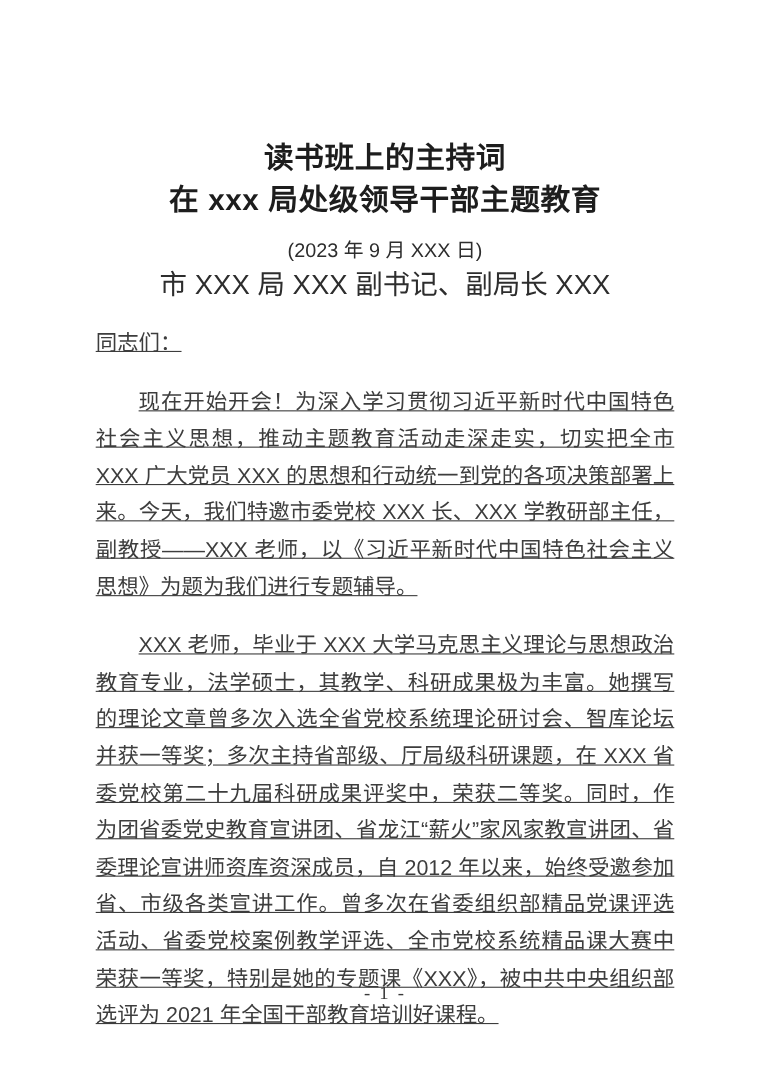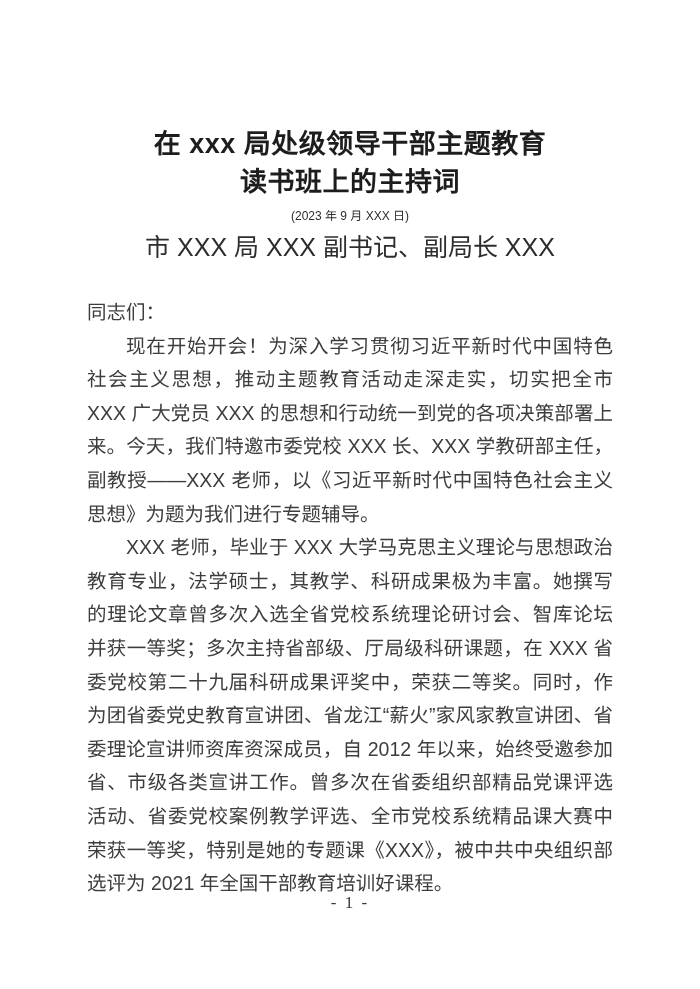--- a/index.html
+++ b/index.html
@@ -27,24 +27,24 @@
   .doc-title {
     font-size: 27px;
     line-height: 38px;
     font-weight: 700;
     color: #1d1d1d;
     letter-spacing: 0.5px;
   }
   .doc-title .title-line { display: block; }
 
   .doc-date {
-    font-size: 12px;
+    font-size: 18px;
     line-height: 30px;
     color: #2d2d2d;
-    margin-top: 0;
+    margin-top: 12px;
   }
 
   .doc-author {
     font-size: 25px;
     line-height: 32px;
     color: #2d2d2d;
   }
 
   .doc-body {
     position: absolute;
@@ -52,22 +52,22 @@
     left: 87px;
     width: 526px;
     font-size: 19.5px;
     line-height: 33.6px;
     text-align: justify;
     text-justify: inter-ideograph;
     overflow-wrap: break-word;
     color: #3d3d3d;
   }
 
-  .doc-body p { margin: 0; }
-  .doc-body p.para { text-indent: 39px; }
+  .doc-body p { margin: 0; text-decoration: underline; }
+  .doc-body p.para { text-indent: 39px; margin-top: 20px; }
 
   .page-footer {
     position: absolute;
     top: 893px;
     left: 0;
     right: 0;
     text-align: center;
   }
   .page-number {
     font-family: "Liberation Serif", serif;
@@ -76,22 +76,22 @@
     letter-spacing: 2px;
   }
 </style>
 </head>
 <body>
 
 <div class="page">
 
   <header class="title-block">
     <h1 class="doc-title">
+      <span class="title-line">读书班上的主持词</span>
       <span class="title-line">在 xxx 局处级领导干部主题教育</span>
-      <span class="title-line">读书班上的主持词</span>
     </h1>
     <div class="doc-date">(2023 年 9 月 XXX 日)</div>
     <div class="doc-author">市 XXX 局 XXX 副书记、副局长 XXX</div>
   </header>
 
   <main class="doc-body">
     <p class="salutation">同志们：</p>
     <p class="para">现在开始开会！为深入学习贯彻习近平新时代中国特色社会主义思想，推动主题教育活动走深走实，切实把全市 XXX 广大党员 XXX 的思想和行动统一到党的各项决策部署上来。今天，我们特邀市委党校 XXX 长、XXX 学教研部主任，副教授——XXX 老师，以《习近平新时代中国特色社会主义思想》为题为我们进行专题辅导。</p>
     <p class="para">XXX 老师，毕业于 XXX 大学马克思主义理论与思想政治教育专业，法学硕士，其教学、科研成果极为丰富。她撰写的理论文章曾多次入选全省党校系统理论研讨会、智库论坛并获一等奖；多次主持省部级、厅局级科研课题，在 XXX 省委党校第二十九届科研成果评奖中，荣获二等奖。同时，作为团省委党史教育宣讲团、省龙江“薪火”家风家教宣讲团、省委理论宣讲师资库资深成员，自 2012 年以来，始终受邀参加省、市级各类宣讲工作。曾多次在省委组织部精品党课评选活动、省委党校案例教学评选、全市党校系统精品课大赛中荣获一等奖，特别是她的专题课《XXX》，被中共中央组织部选评为 2021 年全国干部教育培训好课程。</p>
   </main>

